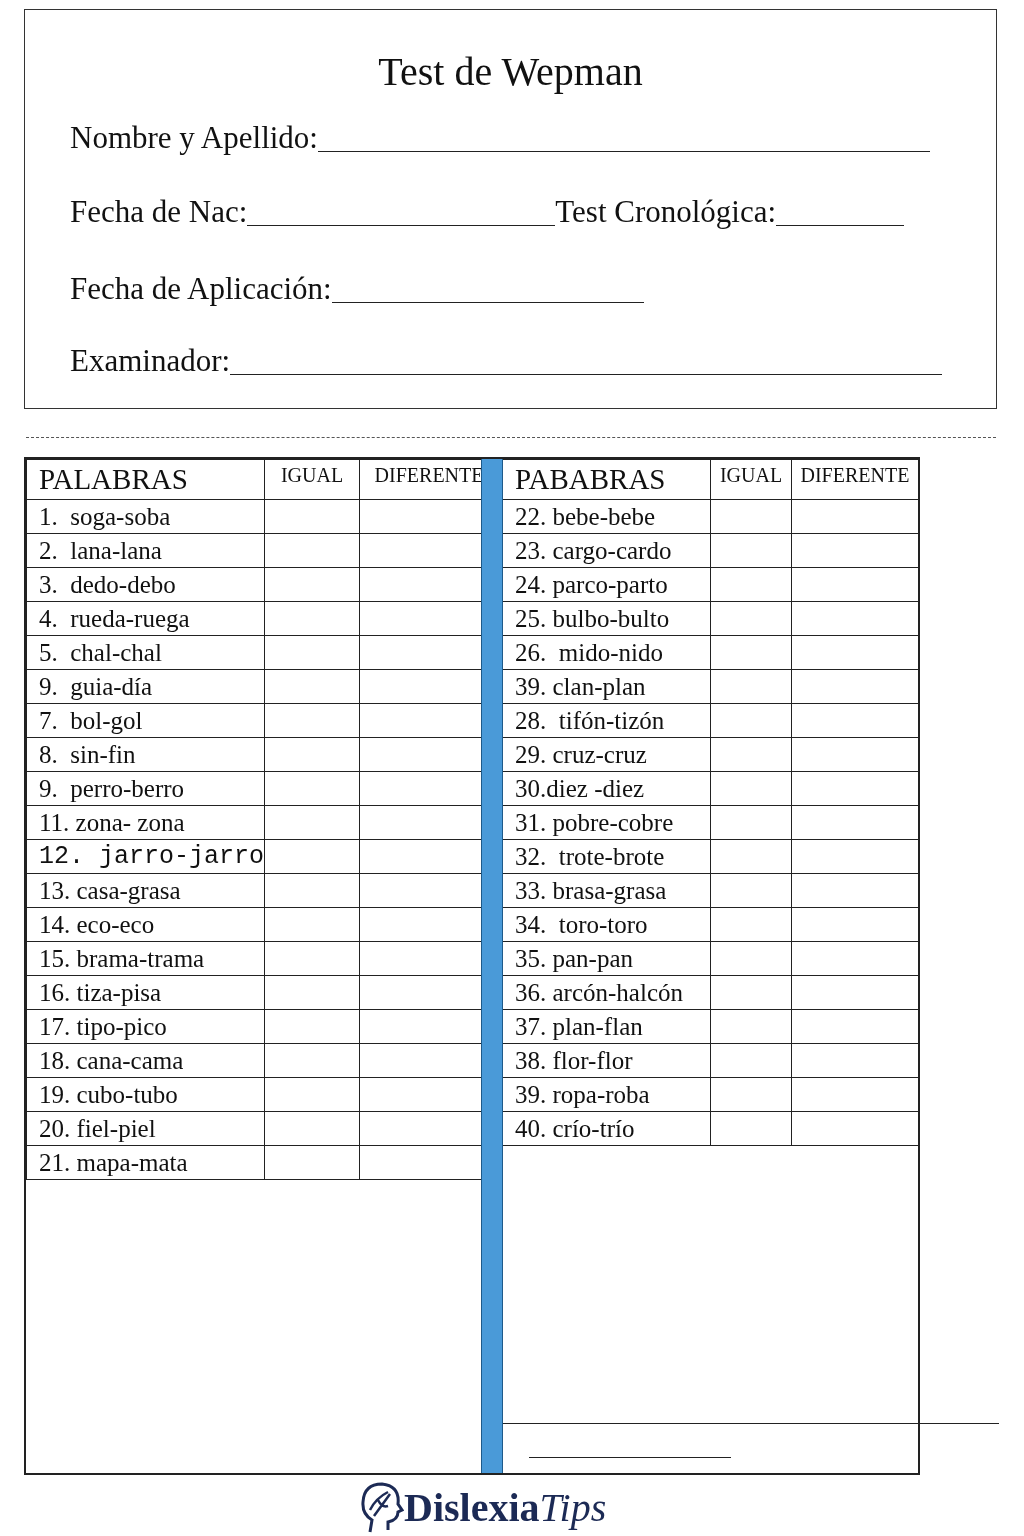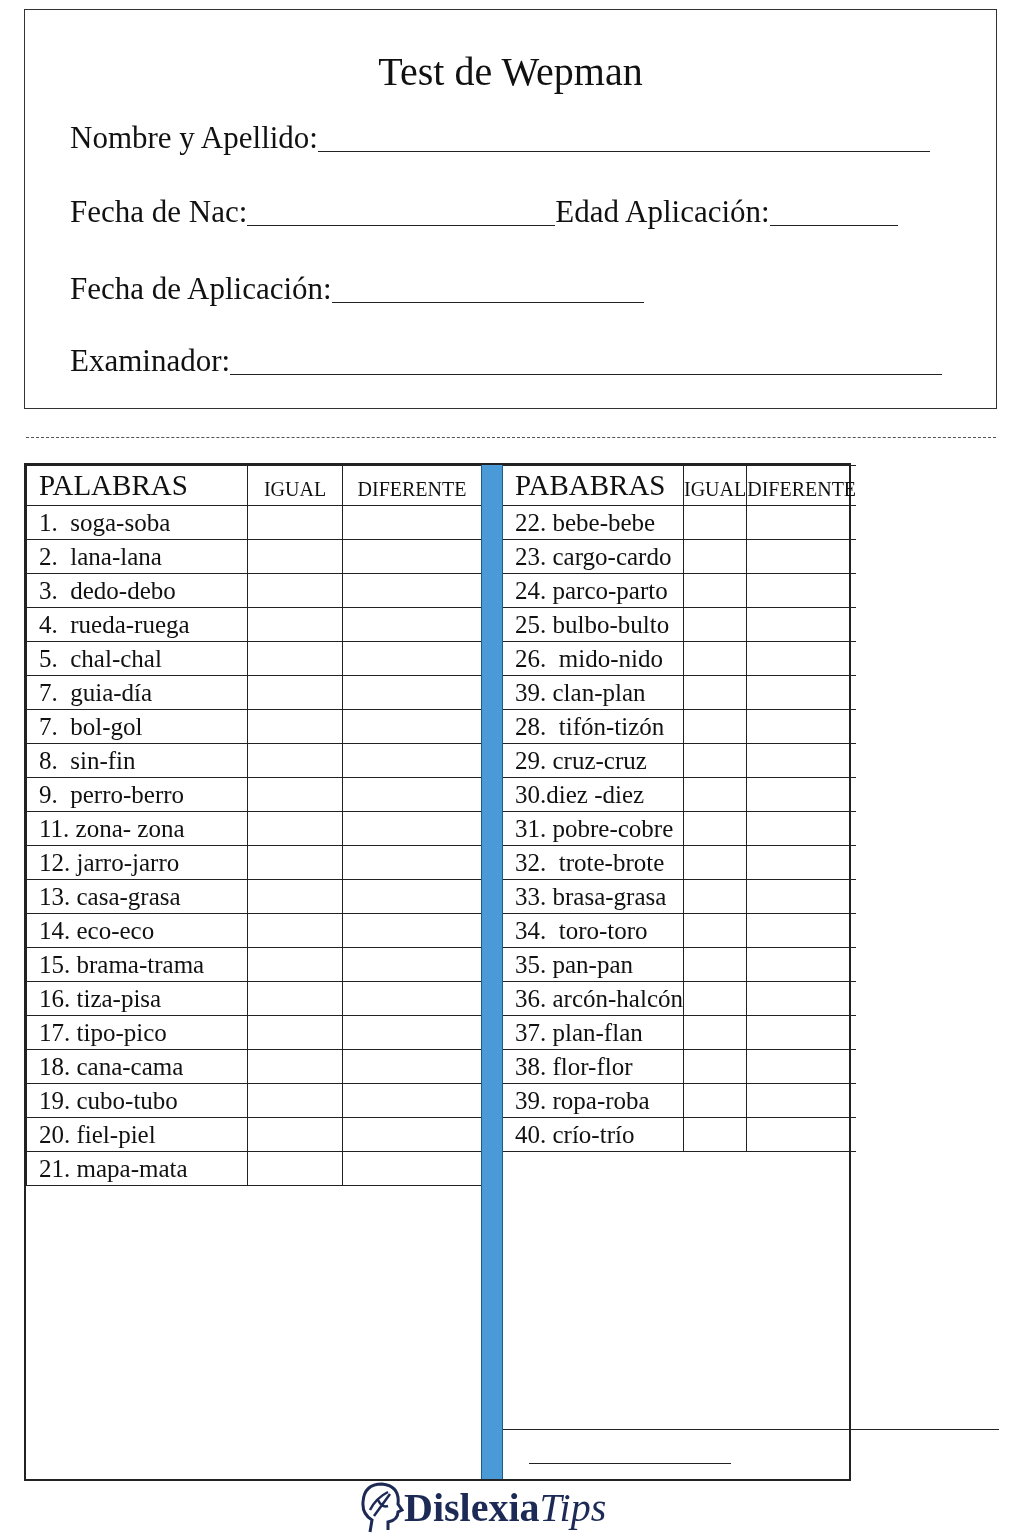--- a/index.html
+++ b/index.html
@@ -2,27 +2,27 @@
 <html><head>
 <meta charset="utf-8">
 <style>
   html, body { margin:0; padding:0; background:#ffffff; }
   body { width:1024px; height:1536px; position:relative; font-family:"Liberation Serif", serif; color:#111; overflow:hidden; }
   .header-box { position:absolute; left:24px; top:9px; width:973px; height:400px; border:1.5px solid #333; box-sizing:border-box; }
   .title { position:absolute; left:0; right:0; top:38px; text-align:center; font-size:40px; }
   .field { position:absolute; left:45px; font-size:31px; display:flex; align-items:flex-end; }
   .line { border-bottom:1.5px solid #222; height:30px; display:inline-block; margin-bottom:4px; }
   .dash { position:absolute; left:26px; top:437px; width:970px; border-top:1.5px dashed #555; }
-  .table-wrap { position:absolute; left:24px; top:457px; width:827px; height:1018px; border:2px solid #222; box-sizing:border-box;margin-top:6px; }
+  .table-wrap { position:absolute; left:24px; top:457px; width:896px; height:1018px; border:2px solid #222; box-sizing:border-box; }
   .blue-bar { position:absolute; left:455px; top:0; width:22px; height:100%; background:#4a9ad8; border-left:1px solid #1e5a8a; border-right:1px solid #1e5a8a; box-sizing:border-box; }
   table { border-collapse:collapse; position:absolute; top:0; }
   td { border:1.5px solid #222; padding:0; height:34px; box-sizing:border-box; font-size:25px; vertical-align:middle; }
   td.hdr { height:40px; }
   .h-pal { font-size:29px; padding-left:12px; }
-  .h-small { font-size:20px; text-align:center; vertical-align:top; padding-top:12px; }
+  .h-small { font-size:20px; text-align:center; vertical-align:top; padding-top:4px; }
   .word { padding-left:12px; white-space:pre; }
   #tbl-left { left:0; }
   #tbl-right { left:477px; }
   .total { position:absolute; left:477px; bottom:0; width:496px; height:50px; border-top:1.5px solid #222; box-sizing:border-box; font-size:28px; padding-left:14px; display:flex; align-items:center; }
   .total .line { width:202px; margin-left:12px; height:22px; }
   .logo { position:absolute; left:358px; top:1480px; display:flex; align-items:center; color:#1c2a55; }
   .logo-text { font-size:40px; font-weight:bold; font-family:Liberation Serif, serif; }
   .logo-text i { font-weight:normal; }
 </style>
 </head>
@@ -30,21 +30,21 @@
 
 <div class="header-box">
   <div class="title">Test de Wepman</div>
   <div class="field" style="top:110px;">
     <span>Nombre y Apellido:</span>
     <span class="line" style="width:612px;"></span>
   </div>
   <div class="field" style="top:184px;">
     <span>Fecha de Nac:</span>
     <span class="line" style="width:308px;"></span>
-    <span>Edad Aplicación:</span>
+    <span>Test Cronológica:</span>
     <span class="line" style="width:128px;"></span>
   </div>
   <div class="field" style="top:261px;">
     <span>Fecha de Aplicación:</span>
     <span class="line" style="width:312px;"></span>
   </div>
   <div class="field" style="top:333px;">
     <span>Examinador:</span>
     <span class="line" style="width:712px;"></span>
   </div>
@@ -81,21 +81,21 @@
           <td class="word" style="width: 221px;">4.  rueda-ruega</td>
           <td style="width: 95px;"></td>
           <td style="width: 139px;"></td>
         </tr>
         <tr>
           <td class="word" style="width: 221px;">5.  chal-chal</td>
           <td style="width: 95px;"></td>
           <td style="width: 139px;"></td>
         </tr>
         <tr>
-          <td class="word" style="width: 221px;">7.  guia-día</td>
+          <td class="word" style="width: 221px;">9.  guia-día</td>
           <td style="width: 95px;"></td>
           <td style="width: 139px;"></td>
         </tr>
         <tr>
           <td class="word" style="width: 221px;">7.  bol-gol</td>
           <td style="width: 95px;"></td>
           <td style="width: 139px;"></td>
         </tr>
         <tr>
           <td class="word" style="width: 221px;">8.  sin-fin</td>
@@ -106,21 +106,21 @@
           <td class="word" style="width: 221px;">9.  perro-berro</td>
           <td style="width: 95px;"></td>
           <td style="width: 139px;"></td>
         </tr>
         <tr>
           <td class="word" style="width: 221px;">11. zona- zona</td>
           <td style="width: 95px;"></td>
           <td style="width: 139px;"></td>
         </tr>
         <tr>
-          <td class="word" style="width: 221px;">12. jarro-jarro</td>
+          <td class="word" style="width: 221px; font-family: Liberation Mono, monospace;">12. jarro-jarro</td>
           <td style="width: 95px;"></td>
           <td style="width: 139px;"></td>
         </tr>
         <tr>
           <td class="word" style="width: 221px;">13. casa-grasa</td>
           <td style="width: 95px;"></td>
           <td style="width: 139px;"></td>
         </tr>
         <tr>
           <td class="word" style="width: 221px;">14. eco-eco</td>

